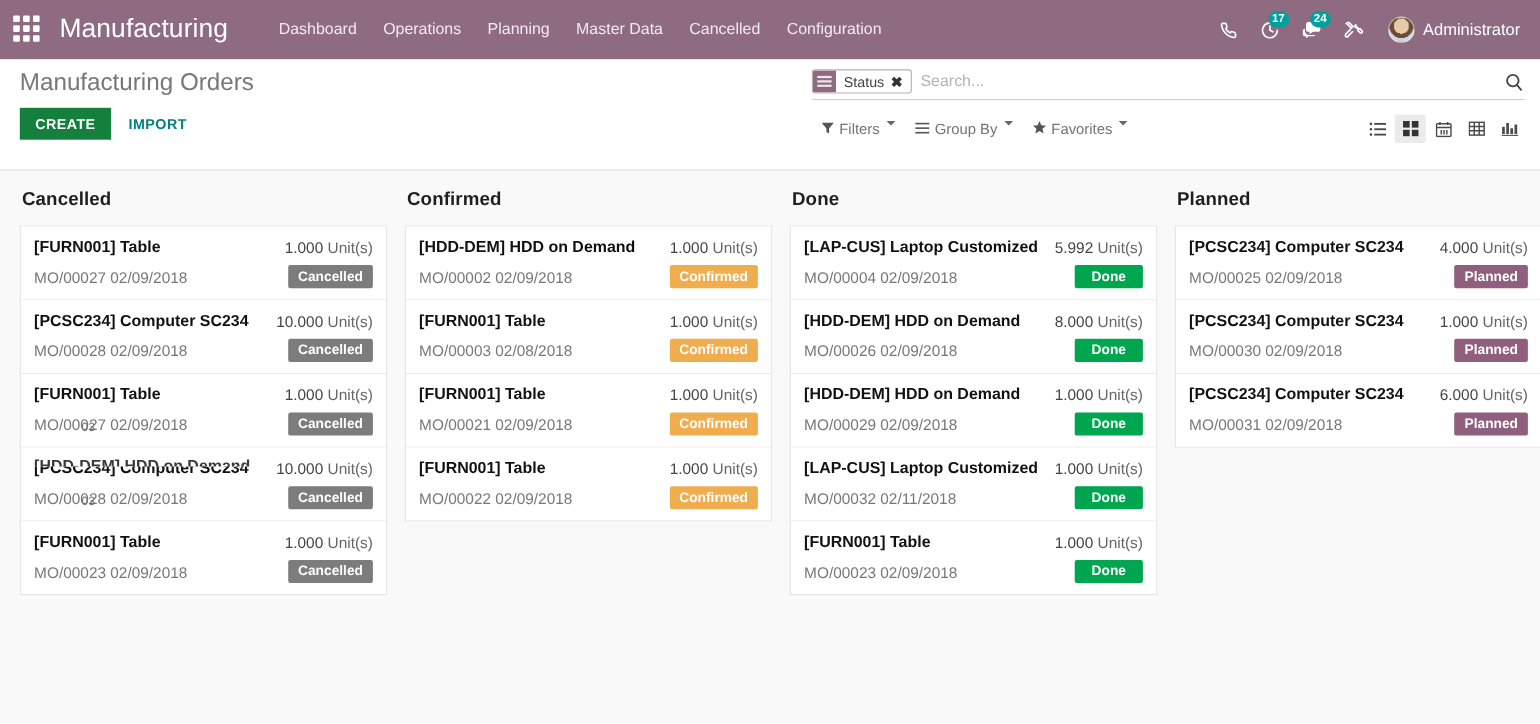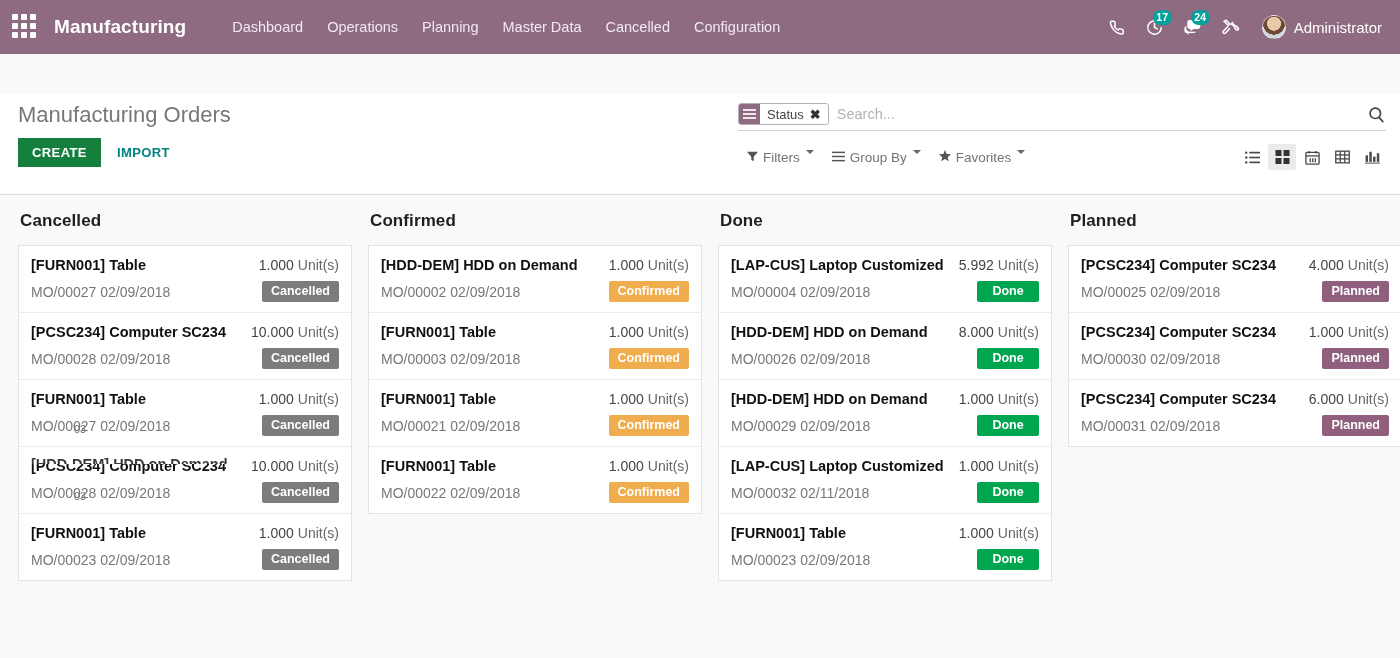--- a/index.html
+++ b/index.html
@@ -22,21 +22,21 @@
     width: 26px; height: 26px;
     display: grid;
     grid-template-columns: repeat(3, 6px);
     grid-template-rows: repeat(3, 6px);
     gap: 3px;
     margin-right: 16px;
     cursor: pointer;
   }
   .apps-grid i { display:block; width:6px; height:6px; background:#fff; border-radius:1px; }
   .brand {
-    font-size: 19px; font-weight: bold; letter-spacing: .1px;
+    font-size: 24px; font-weight: normal; letter-spacing: .1px;
     color: #ffffff; margin-right: 34px; white-space: nowrap;
   }
   .menu-items { display: flex; align-items: center; gap: 0; }
   .menu-item {
     font-size: 14.5px; color: #f2eaf0;
     padding: 17px 12px; cursor: pointer; white-space: nowrap;
   }
   .nav-right { margin-left: auto; display: flex; align-items: center; gap: 4px; }
   .nav-icon {
     position: relative; width: 34px; height: 36px;
@@ -60,21 +60,20 @@
   }
   .user-name { font-size: 15px; color: #fff; white-space: nowrap; }
 
   
   .control-panel {
     background: #ffffff;
     border-bottom: 1px solid #dcdcdc;
     padding: 8px 14px 10px 14px;
     position: relative;
     height: 101px;
-    margin-top: 40px;
   }
   .cp-left { position: absolute; left: 18px; top: 6px; }
   .page-title {
     font-size: 22px; color: #777777; font-weight: normal;
     line-height: 30px; white-space: nowrap;
   }
   .btn-row { display: flex; align-items: center; gap: 6px; margin-top: 8px; }
   .btn-create {
     background: #15803d; color: #ffffff;
     border: none; font-size: 13px; font-weight: bold;
@@ -443,21 +442,21 @@
             <div class="kcard-ref">MO/00002 02/09/2018</div>
             <div class="badge confirmed">Confirmed</div>
           </div>
         </div>
         <div class="kcard">
           <div class="kcard-row">
             <div class="kcard-name">[FURN001] Table</div>
             <div class="kcard-qty"><span>1.000</span><span class="unit"> Unit(s)</span></div>
           </div>
           <div class="kcard-row2">
-            <div class="kcard-ref">MO/00003 02/09/2018</div>
+            <div class="kcard-ref">MO/00003 02/08/2018</div>
             <div class="badge confirmed">Confirmed</div>
           </div>
         </div>
         <div class="kcard">
           <div class="kcard-row">
             <div class="kcard-name">[FURN001] Table</div>
             <div class="kcard-qty"><span>1.000</span><span class="unit"> Unit(s)</span></div>
           </div>
           <div class="kcard-row2">
             <div class="kcard-ref">MO/00021 02/09/2018</div>

